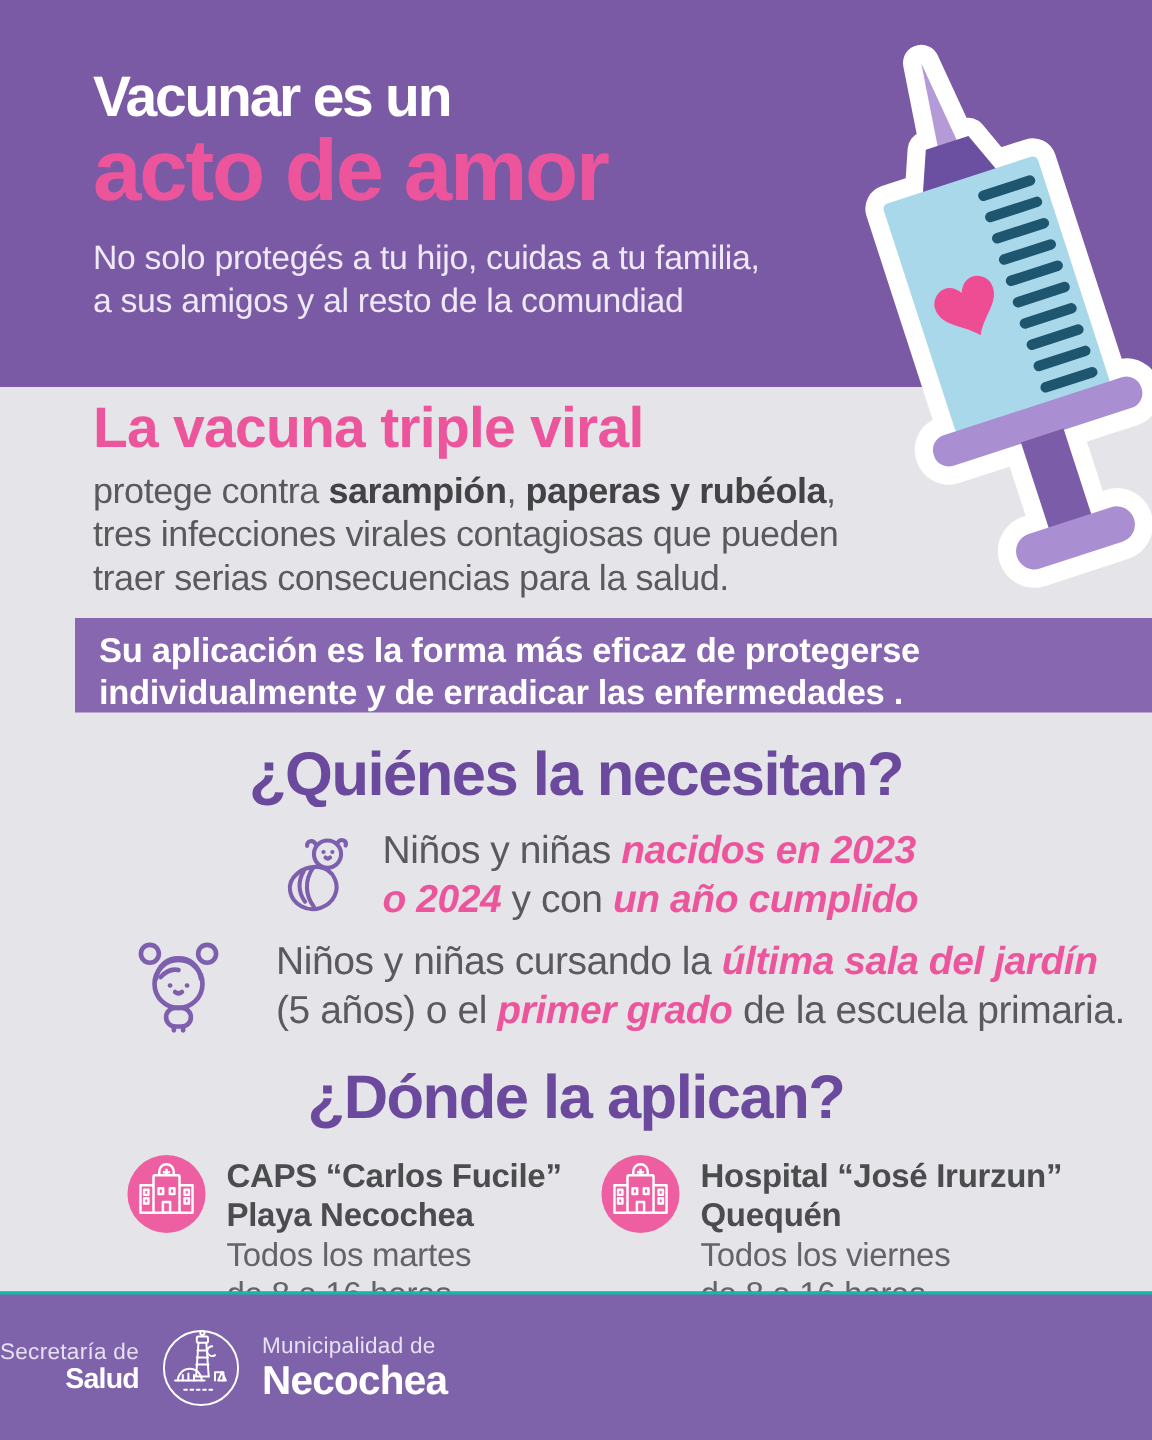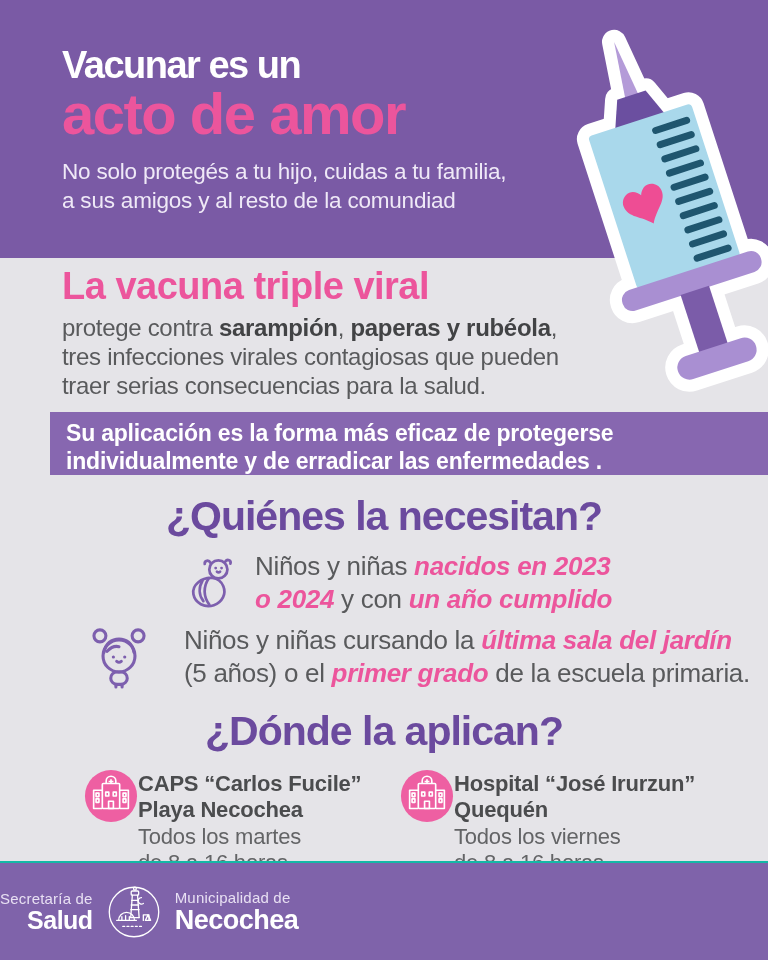--- a/index.html
+++ b/index.html
@@ -36,32 +36,32 @@
 
   .section-heading{margin:18px 0 0;text-align:center;font-size:41px;font-weight:bold;color:var(--heading-purple);letter-spacing:-1px;}
 
   .who-row{display:flex;align-items:center;}
   .row1{margin:10px 0 0 183px;gap:14px;}
   .row2{margin:8px 0 0 86px;gap:32px;}
   .row-text{font-size:26px;line-height:1.26;color:var(--text-gray);letter-spacing:-.3px;}
   .who-icon{flex:0 0 auto;display:block;}
 
   .locations{display:flex;margin:14px 0 0 84px;}
-  .location{display:flex;gap:0;width:316px;align-items:flex-start;}
+  .location{display:flex;gap:13px;width:316px;align-items:flex-start;}
   .loc-icon{flex:0 0 auto;width:54px;height:54px;display:block;}
   .loc-text{font-size:22px;line-height:1.2;color:#636466;letter-spacing:-.2px;padding-top:2px;}
   .loc-name{font-weight:bold;color:#4b4c4e;}
 
   
   .footer{position:absolute;left:0;right:0;bottom:0;height:99px;background:var(--footer-purple);
           border-top:2px solid #14b8a6;display:flex;align-items:center;justify-content:flex-start;gap:13px;}
   .brand-left{text-align:right;}
   .brand-right{text-align:left;}
   .brand-small{display:block;font-size:15px;color:#e8e0f3;letter-spacing:.2px;}
-  .brand-big{display:block;font-size:25px;font-weight:bold;color:#fff;letter-spacing:-.5px;line-height:1.05;}
+  .brand-big{display:block;font-size:19px;font-weight:bold;color:#fff;letter-spacing:-.5px;line-height:1.05;}
   .brand-right .brand-big{font-size:27px;}
   .logo{width:56px;height:56px;display:block;}
 </style>
 </head>
 <body>
 
 <div class="poster">
 
   <header class="header">
     <div class="title1">Vacunar es un</div>

